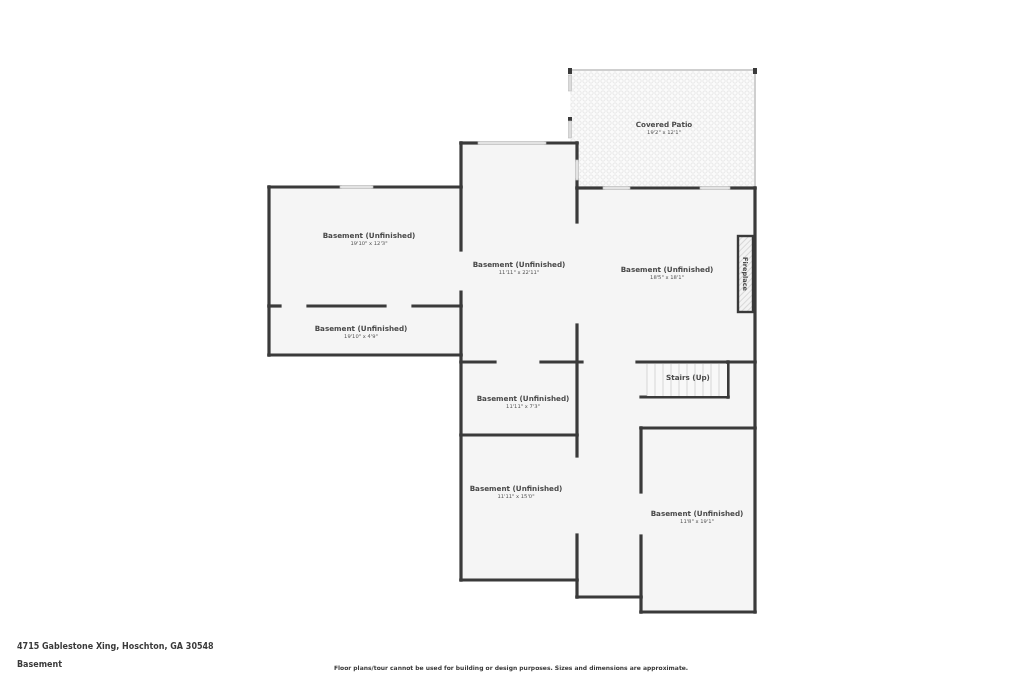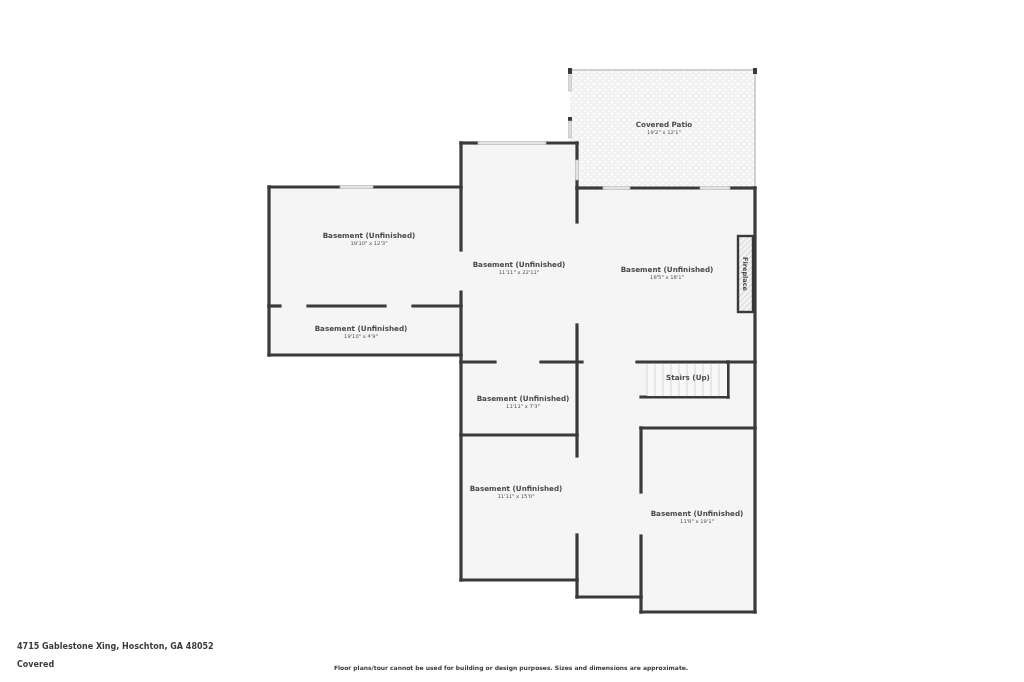--- a/index.html
+++ b/index.html
@@ -149,15 +149,15 @@
       <text class="room-name" x="516" y="491">Basement (Unfinished)</text>
       <text class="room-dim" x="516" y="498">11'11" x 15'0"</text>
     </g>
     <g>
       <text class="room-name" x="697" y="516">Basement (Unfinished)</text>
       <text class="room-dim" x="697" y="523">11'8" x 19'1"</text>
     </g>
   </g>
 </svg>
 
-<div class="footer-address">4715 Gablestone Xing, Hoschton, GA 48052</div>
-<div class="footer-level">Covered</div>
+<div class="footer-address">4715 Gablestone Xing, Hoschton, GA 30548</div>
+<div class="footer-level">Basement</div>
 <div class="footer-disclaimer"><span>Floor plans/tour cannot be used for building or design purposes. Sizes and dimensions are approximate.</span></div>
 
 </body></html>

